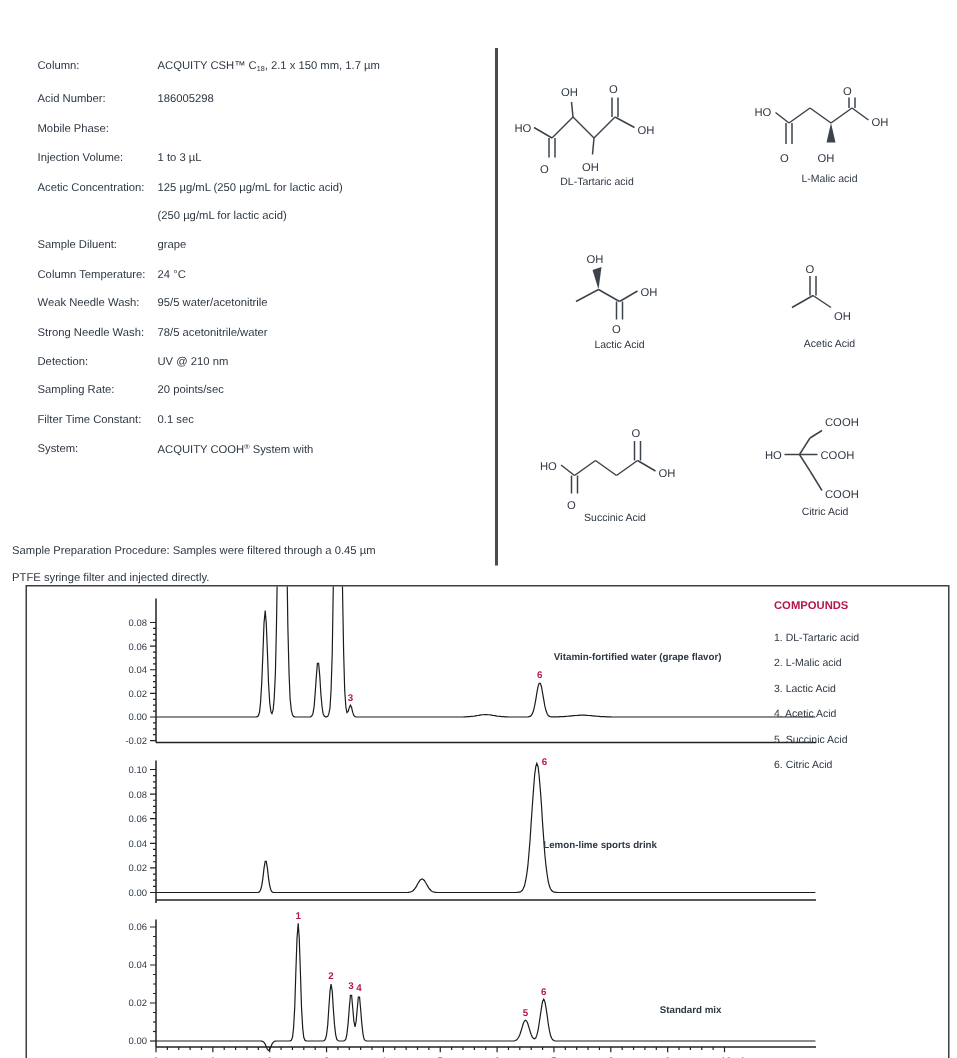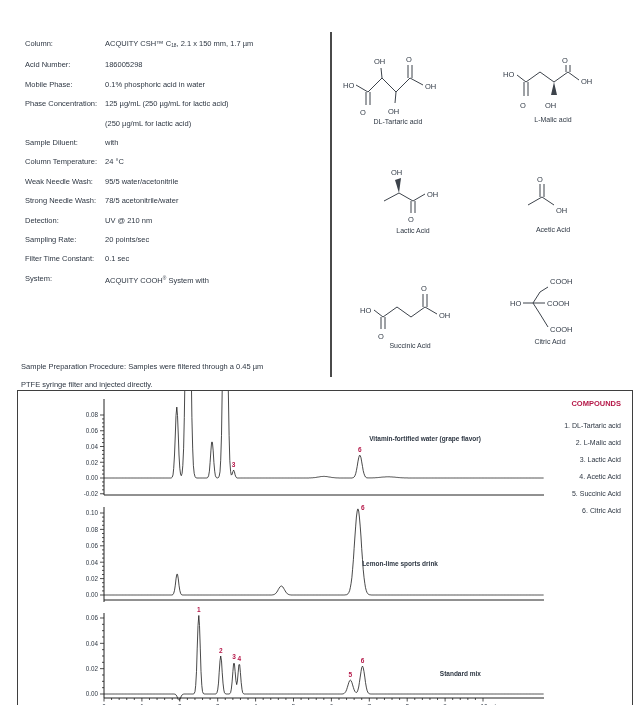--- a/index.html
+++ b/index.html
@@ -7,38 +7,38 @@
   #page{position:relative;width:638px;height:705px;background:#fff;overflow:hidden;margin-top:32px;}
 
   
   #conditions{position:absolute;left:25px;top:2px;width:300px;font-size:7.5px;}
   .cond-row{display:flex;}
   .cond-label{width:80px;flex:none;line-height:19.4px;}
   .cond-value{line-height:19.4px;}
   .cond-line{white-space:nowrap;}
   .sub{font-size:4.8px;vertical-align:-1px;}
   .sup{font-size:4.8px;vertical-align:3px;}
-  #prep-note{position:absolute;left:21px;top:326px;width:312px;font-size:7.5px;line-height:18px;}
+  #prep-note{position:absolute;left:8px;top:326px;width:312px;font-size:7.5px;line-height:18px;}
 
   
   #divider{position:absolute;left:330px;top:0;width:2px;height:345px;background:#4a4a4a;}
 
   
   .structure{position:absolute;text-align:center;}
   .structure svg{display:block;margin:0 auto;}
   .structure-label{font-size:7px;margin-top:2px;white-space:nowrap;}
   .atom{font-size:7.5px;fill:#2e3743;}
   .bond{stroke:#3d434b;stroke-width:1;fill:none;}
   .wedge{fill:#3d434b;stroke:none;}
 
   
   #figure-box{position:absolute;left:17px;top:358px;width:616px;height:339px;border:1.5px solid #3f3f3f;box-sizing:border-box;}
   .panel-svg{position:absolute;left:0;}
   .panel-title{position:absolute;font-size:6.5px;font-weight:bold;color:#2e3743;text-align:right;}
-  #legend{position:absolute;left:498px;top:7px;width:105px;text-align:right;}
+  #legend{position:absolute;left:498px;top:7px;width:105px;}
   #legend-title{font-size:7.5px;font-weight:bold;color:#b51748;line-height:12px;}
   #legend-items{margin:7px 0 0 0;padding:0;list-style:none;font-size:7px;line-height:17px;}
 </style>
 </head>
 <body>
 
 <div id="page">
 
   <div id="conditions">
       <div class="cond-row">
@@ -48,35 +48,38 @@
         </div>
       </div>
       <div class="cond-row">
         <span class="cond-label">Acid Number:</span>
         <div class="cond-value">
           <div class="cond-line"><span>186005298</span></div>
         </div>
       </div>
       <div class="cond-row">
         <span class="cond-label">Mobile Phase:</span>
-        <div class="cond-value">
-          <div class="cond-line"><span>0.1% phosphoric acid in water</span></div>
-        </div>
-      </div>
-      <div class="cond-row">
-        <span class="cond-label">Phase Concentration:</span>
+      </div>
+      <div class="cond-row">
+        <span class="cond-label">Injection Volume:</span>
+        <div class="cond-value">
+          <div class="cond-line"><span>1 to 3 µL</span></div>
+        </div>
+      </div>
+      <div class="cond-row">
+        <span class="cond-label">Acetic Concentration:</span>
         <div class="cond-value">
           <div class="cond-line"><span>125 µg/mL (250 µg/mL for lactic acid)</span></div>
           <div class="cond-line"><span>(250 µg/mL for lactic acid)</span></div>
         </div>
       </div>
       <div class="cond-row">
         <span class="cond-label">Sample Diluent:</span>
         <div class="cond-value">
-          <div class="cond-line"><span>with</span></div>
+          <div class="cond-line"><span>grape</span></div>
         </div>
       </div>
       <div class="cond-row">
         <span class="cond-label">Column Temperature:</span>
         <div class="cond-value">
           <div class="cond-line"><span>24 °C</span></div>
         </div>
       </div>
       <div class="cond-row">
         <span class="cond-label">Weak Needle Wash:</span>

